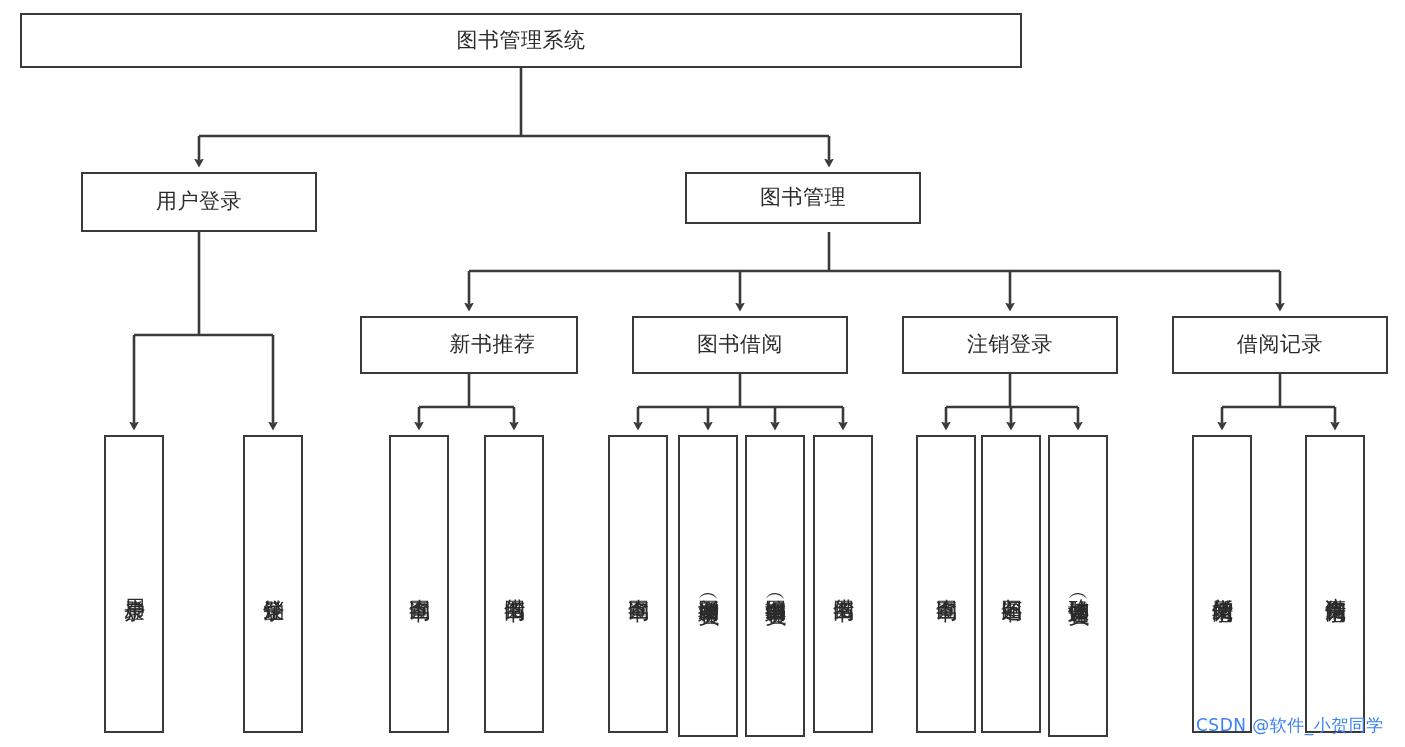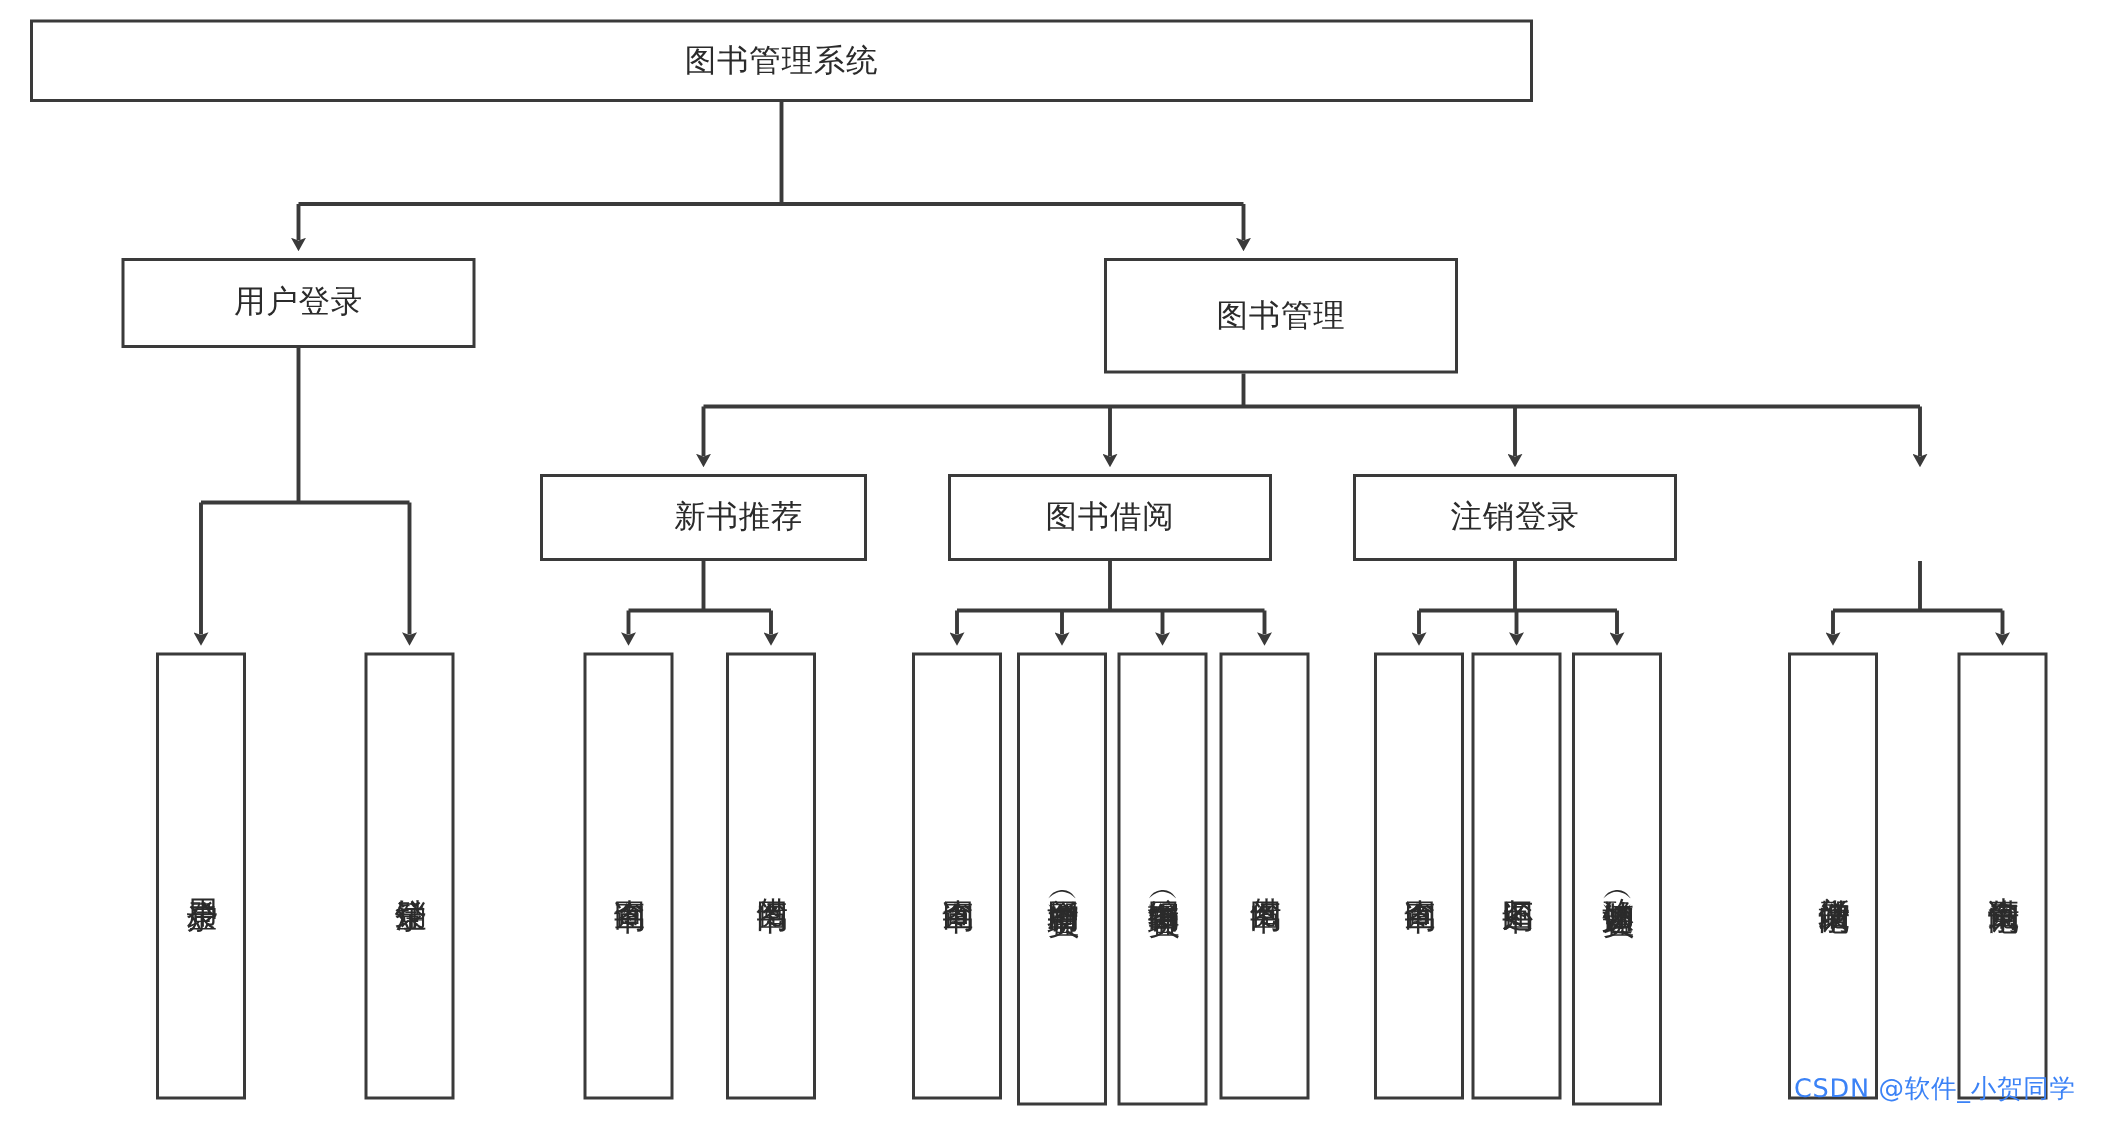--- a/index.html
+++ b/index.html
@@ -113,32 +113,35 @@
     </g>
   </svg>
 
   <div class="node-box" style="left:20px; top:13px; width:1002px; height:55px;">
     <span class="node-label-h">图书管理系统</span>
   </div>
 
   <div class="node-box" style="left:81px; top:172px; width:236px; height:60px;">
     <span class="node-label-h">用户登录</span>
   </div>
-  <div class="node-box" style="left:736px; top:172px; width:236px; height:77px;">
+  <div class="node-box" style="left:685px; top:172px; width:236px; height:52px;">
     <span class="node-label-h">图书管理</span>
   </div>
 
   <div class="node-box" style="left:360px; top:316px; width:218px; height:58px;padding-left:47px;">
     <span class="node-label-h">新书推荐</span>
   </div>
   <div class="node-box" style="left:632px; top:316px; width:216px; height:58px;text-align:center;">
     <span class="node-label-h">图书借阅</span>
   </div>
   <div class="node-box" style="left:902px; top:316px; width:216px; height:58px;">
     <span class="node-label-h">注销登录</span>
+  </div>
+  <div class="node-box" style="left:1172px; top:316px; width:216px; height:58px;">
+    <span class="node-label-h">借阅记录</span>
   </div>
 
   <div class="node-box" style="left:104px; top:435px; width:60px; height:298px;">
     <span class="node-label-v">用户登录</span>
   </div>
   <div class="node-box" style="left:243px; top:435px; width:60px; height:298px;">
     <span class="node-label-v">注销登录</span>
   </div>
   <div class="node-box" style="left:389px; top:435px; width:60px; height:298px;">
     <span class="node-label-v">查询图书</span>

